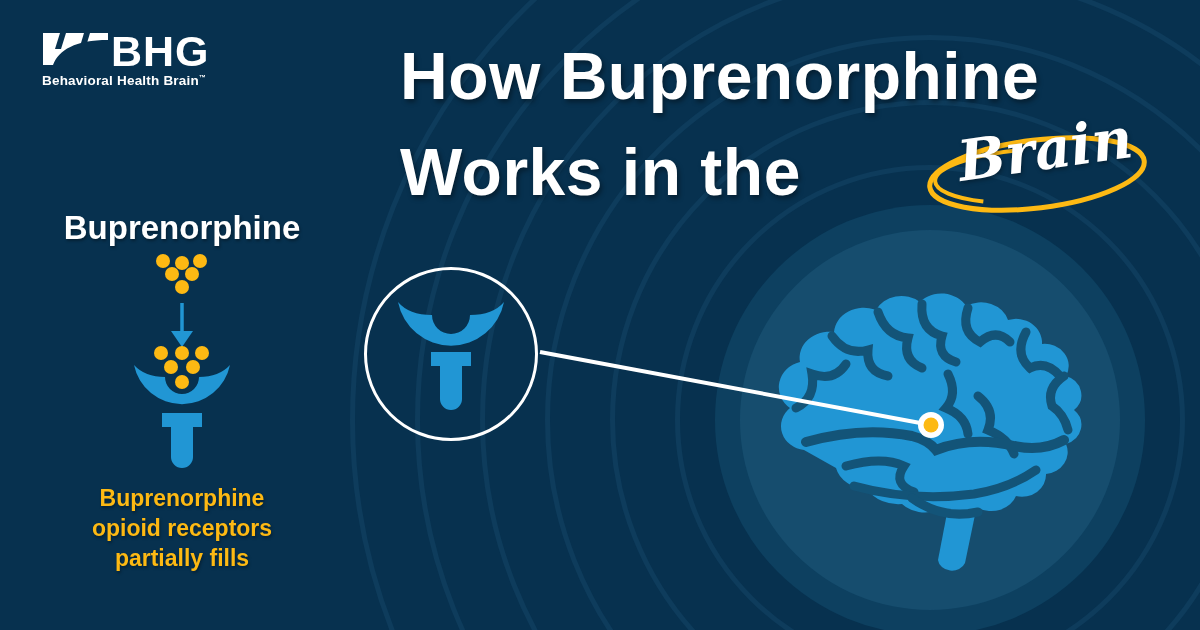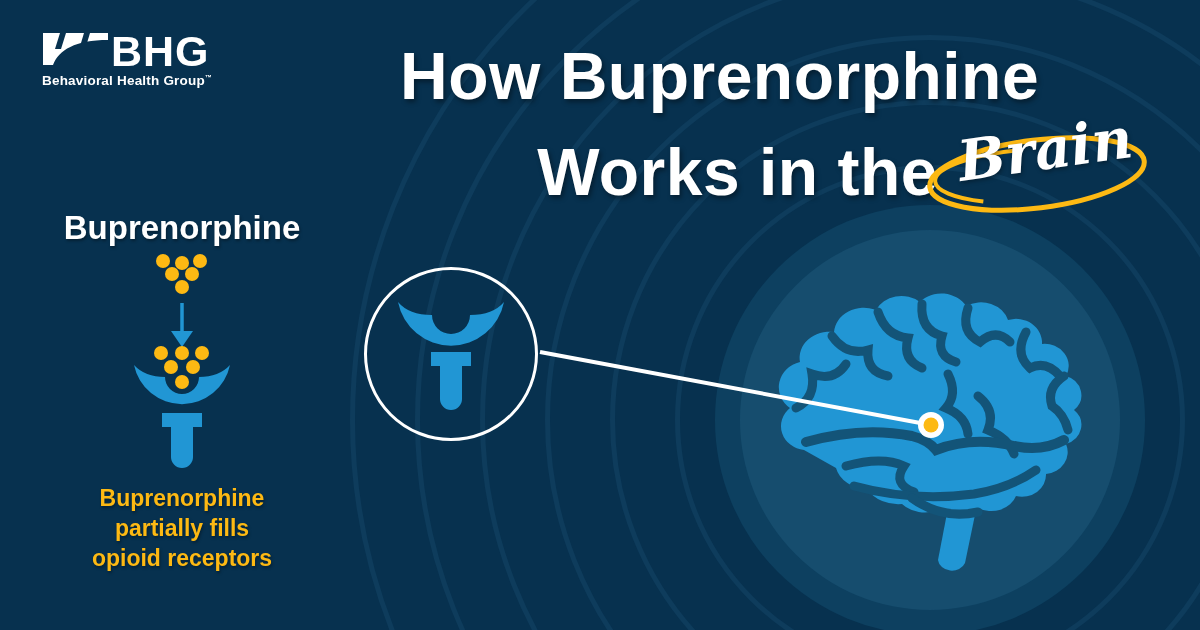--- a/index.html
+++ b/index.html
@@ -17,21 +17,21 @@
   
   #brand{left:42px;top:33px;width:220px;}
   #brand-row{display:flex;align-items:flex-start;gap:3px;}
   #brand-name{color:#ffffff;font-weight:bold;font-size:43px;line-height:36px;letter-spacing:1px;}
   #brand-tagline{color:#ffffff;font-weight:bold;font-size:13.5px;margin-top:4px;letter-spacing:0.2px;}
   #brand-tagline sup{font-size:7px;}
   
   .title-line{color:#ffffff;font-weight:bold;font-size:66px;letter-spacing:0.5px;
     text-shadow:2px 3px 5px rgba(0,0,0,0.40);white-space:nowrap;}
   #title-line1{left:400px;top:38px;width:745px;}
-  #title-line2{left:400px;top:134px;width:538px;text-align:right;}
+  #title-line2{left:400px;top:134px;width:538px;text-align:left;}
   #title-script{left:945px;top:116px;width:200px;text-align:center;
     font-family:"DejaVu Serif", serif;font-style:italic;font-weight:bold;
     color:#ffffff;font-size:56px;transform:rotate(-8deg);
     text-shadow:1px 2px 4px rgba(0,0,0,0.35);}
   
   #left-heading{left:30px;top:209px;width:304px;text-align:center;color:#ffffff;
     font-weight:bold;font-size:33px;text-shadow:1px 2px 3px rgba(0,0,0,0.35);}
   #left-caption{left:60px;top:483px;width:244px;text-align:center;color:#fdb913;
     font-weight:bold;font-size:23px;line-height:30px;text-shadow:1px 2px 3px rgba(0,0,0,0.35);}
   
@@ -99,21 +99,21 @@
     <div id="brand-row">
       <span>
         <svg width="66" height="34" viewBox="0 0 66 34">
           <path fill="#ffffff" d="M1,0 L1,32 L11,32 C17,17 33,7 66,7 L66,0 Z"></path>
           <path fill="#07314f" d="M18,0 L24,0 L19,16 L13,16 Z"></path>
           <path fill="#07314f" d="M42,0 L48,0 L45,10 L39,10 Z"></path>
         </svg>
       </span>
       <span id="brand-name">BHG</span>
     </div>
-    <div id="brand-tagline"><span>Behavioral Health Group</span><sup>™</sup></div>
+    <div id="brand-tagline"><span>Behavioral Health Brain</span><sup>™</sup></div>
   </div>
 
   <div class="abs title-line" id="title-line1">How Buprenorphine</div>
   <div class="abs title-line" id="title-line2">Works in the</div>
   <svg class="abs" style="left:920px;top:122px;" width="235" height="105" viewBox="0 0 235 105">
     <ellipse cx="117" cy="52" rx="108" ry="34" fill="none" stroke="#fdb913" stroke-width="5" transform="rotate(-7 117 52)"></ellipse>
     <ellipse cx="117" cy="54" rx="102" ry="27" fill="none" stroke="#fdb913" stroke-width="4" transform="rotate(-3 117 54)" stroke-dasharray="150 999" stroke-dashoffset="-165"></ellipse>
   </svg>
   <div class="abs" id="title-script">Brain</div>
 
@@ -151,22 +151,22 @@
       A17,17 0 0 0 99,132
       Q119,132 130,120
       A49,49 0 0 1 34,120
       Z"></path>
     <path fill="#2196d4" d="M71,176 h22 v36 a11,11 0 0 1 -22,0 z"></path>
     <path fill="#2196d4" d="M62,168 h40 v14 h-40 z"></path>
   </svg>
 
   <div class="abs" id="left-caption">
     <div>Buprenorphine</div>
+    <div>opioid receptors</div>
     <div>partially fills</div>
-    <div>opioid receptors</div>
   </div>
 
   <div class="abs" id="callout-circle">
     <svg width="168" height="168" viewBox="0 0 168 168">
       <path fill="#2196d4" d="
         M31,32
         Q42,45 65,45
         A19,19 0 0 0 103,45
         Q126,45 137,32
         A54,54 0 0 1 31,32

